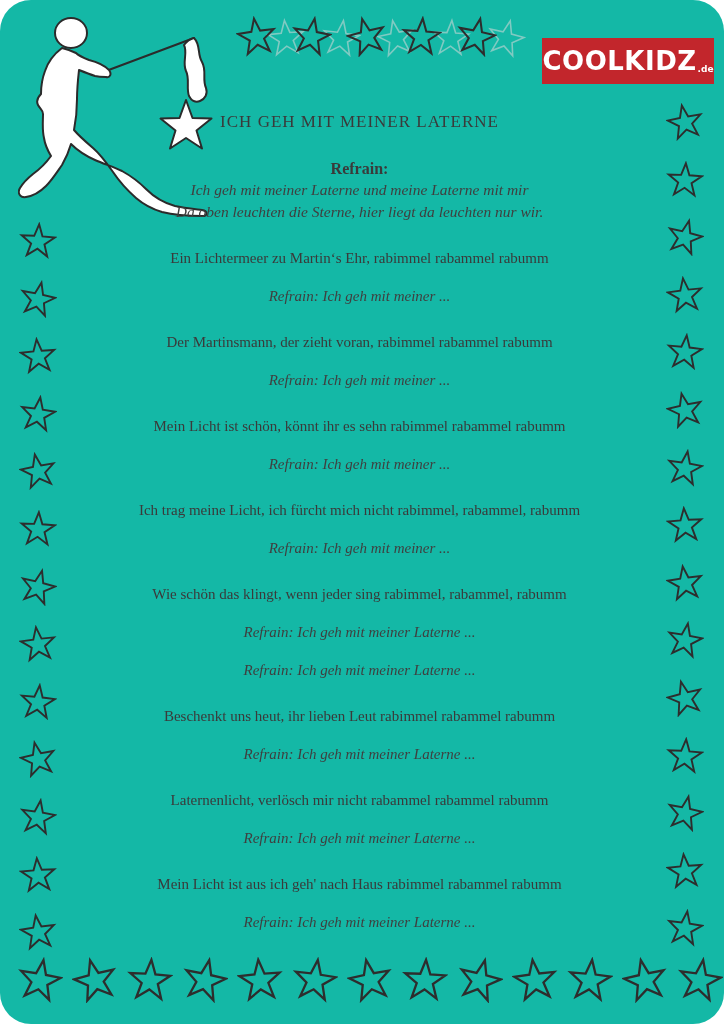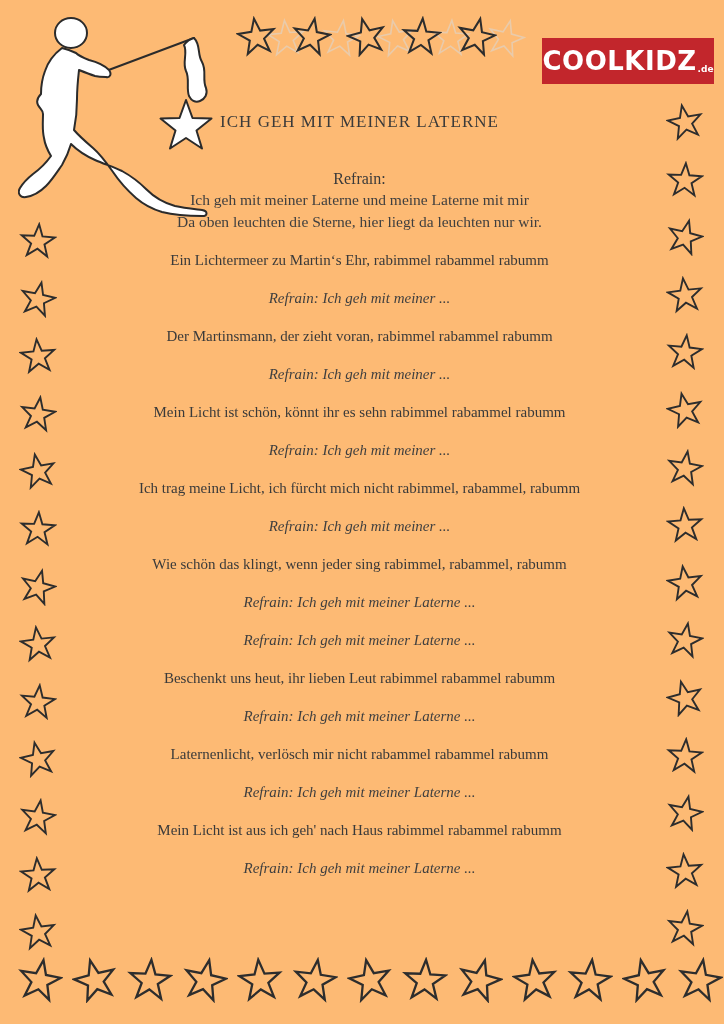--- a/index.html
+++ b/index.html
@@ -1,23 +1,24 @@
 <!DOCTYPE html>
 <html><head>
 <meta charset="utf-8">
 <style>
   html, body { margin: 0; padding: 0; background: #ffffff; }
   .page {
     position: relative;
     width: 724px;
     height: 1024px;
-    background: #fdba74;
+    background: #14b8a6;
     overflow: hidden;
     font-family: "Liberation Serif", serif;
     color: #383838;
+    border-radius: 31px;
   }
 
   
   .star { position: absolute; }
   .star svg { display: block; width: 100%; height: 100%; }
 
   
   .figure { position: absolute; left: 18px; top: 8px; width: 232px; height: 212px; }
 
   
@@ -54,33 +55,34 @@
     text-align: center;
   }
   .title {
     margin-top: 112px;
     font-size: 17px;
     line-height: 20px;
     letter-spacing: 1px;
     color: #3a3a3a;
   }
   .refrain-heading {
-    margin-top: 37px;
+    margin-top: 27px;
     font-size: 16px;
     line-height: 20px;
-    font-weight: 400;
+    font-weight: 700;
     color: #3a3a3a;
   }
   .refrain-intro-line {
+    font-style: italic;
     font-size: 15.5px;
     line-height: 22px;
     color: #3f3f3f;
   }
   .verse-line {
-    margin-top: 16px;
+    margin-top: 24px;
     font-size: 15px;
     line-height: 22px;
     color: #3a3a3a;
   }
   .refrain-line {
     margin-top: 16px;
     font-style: italic;
     font-size: 15px;
     line-height: 22px;
     color: #3f3f3f;

